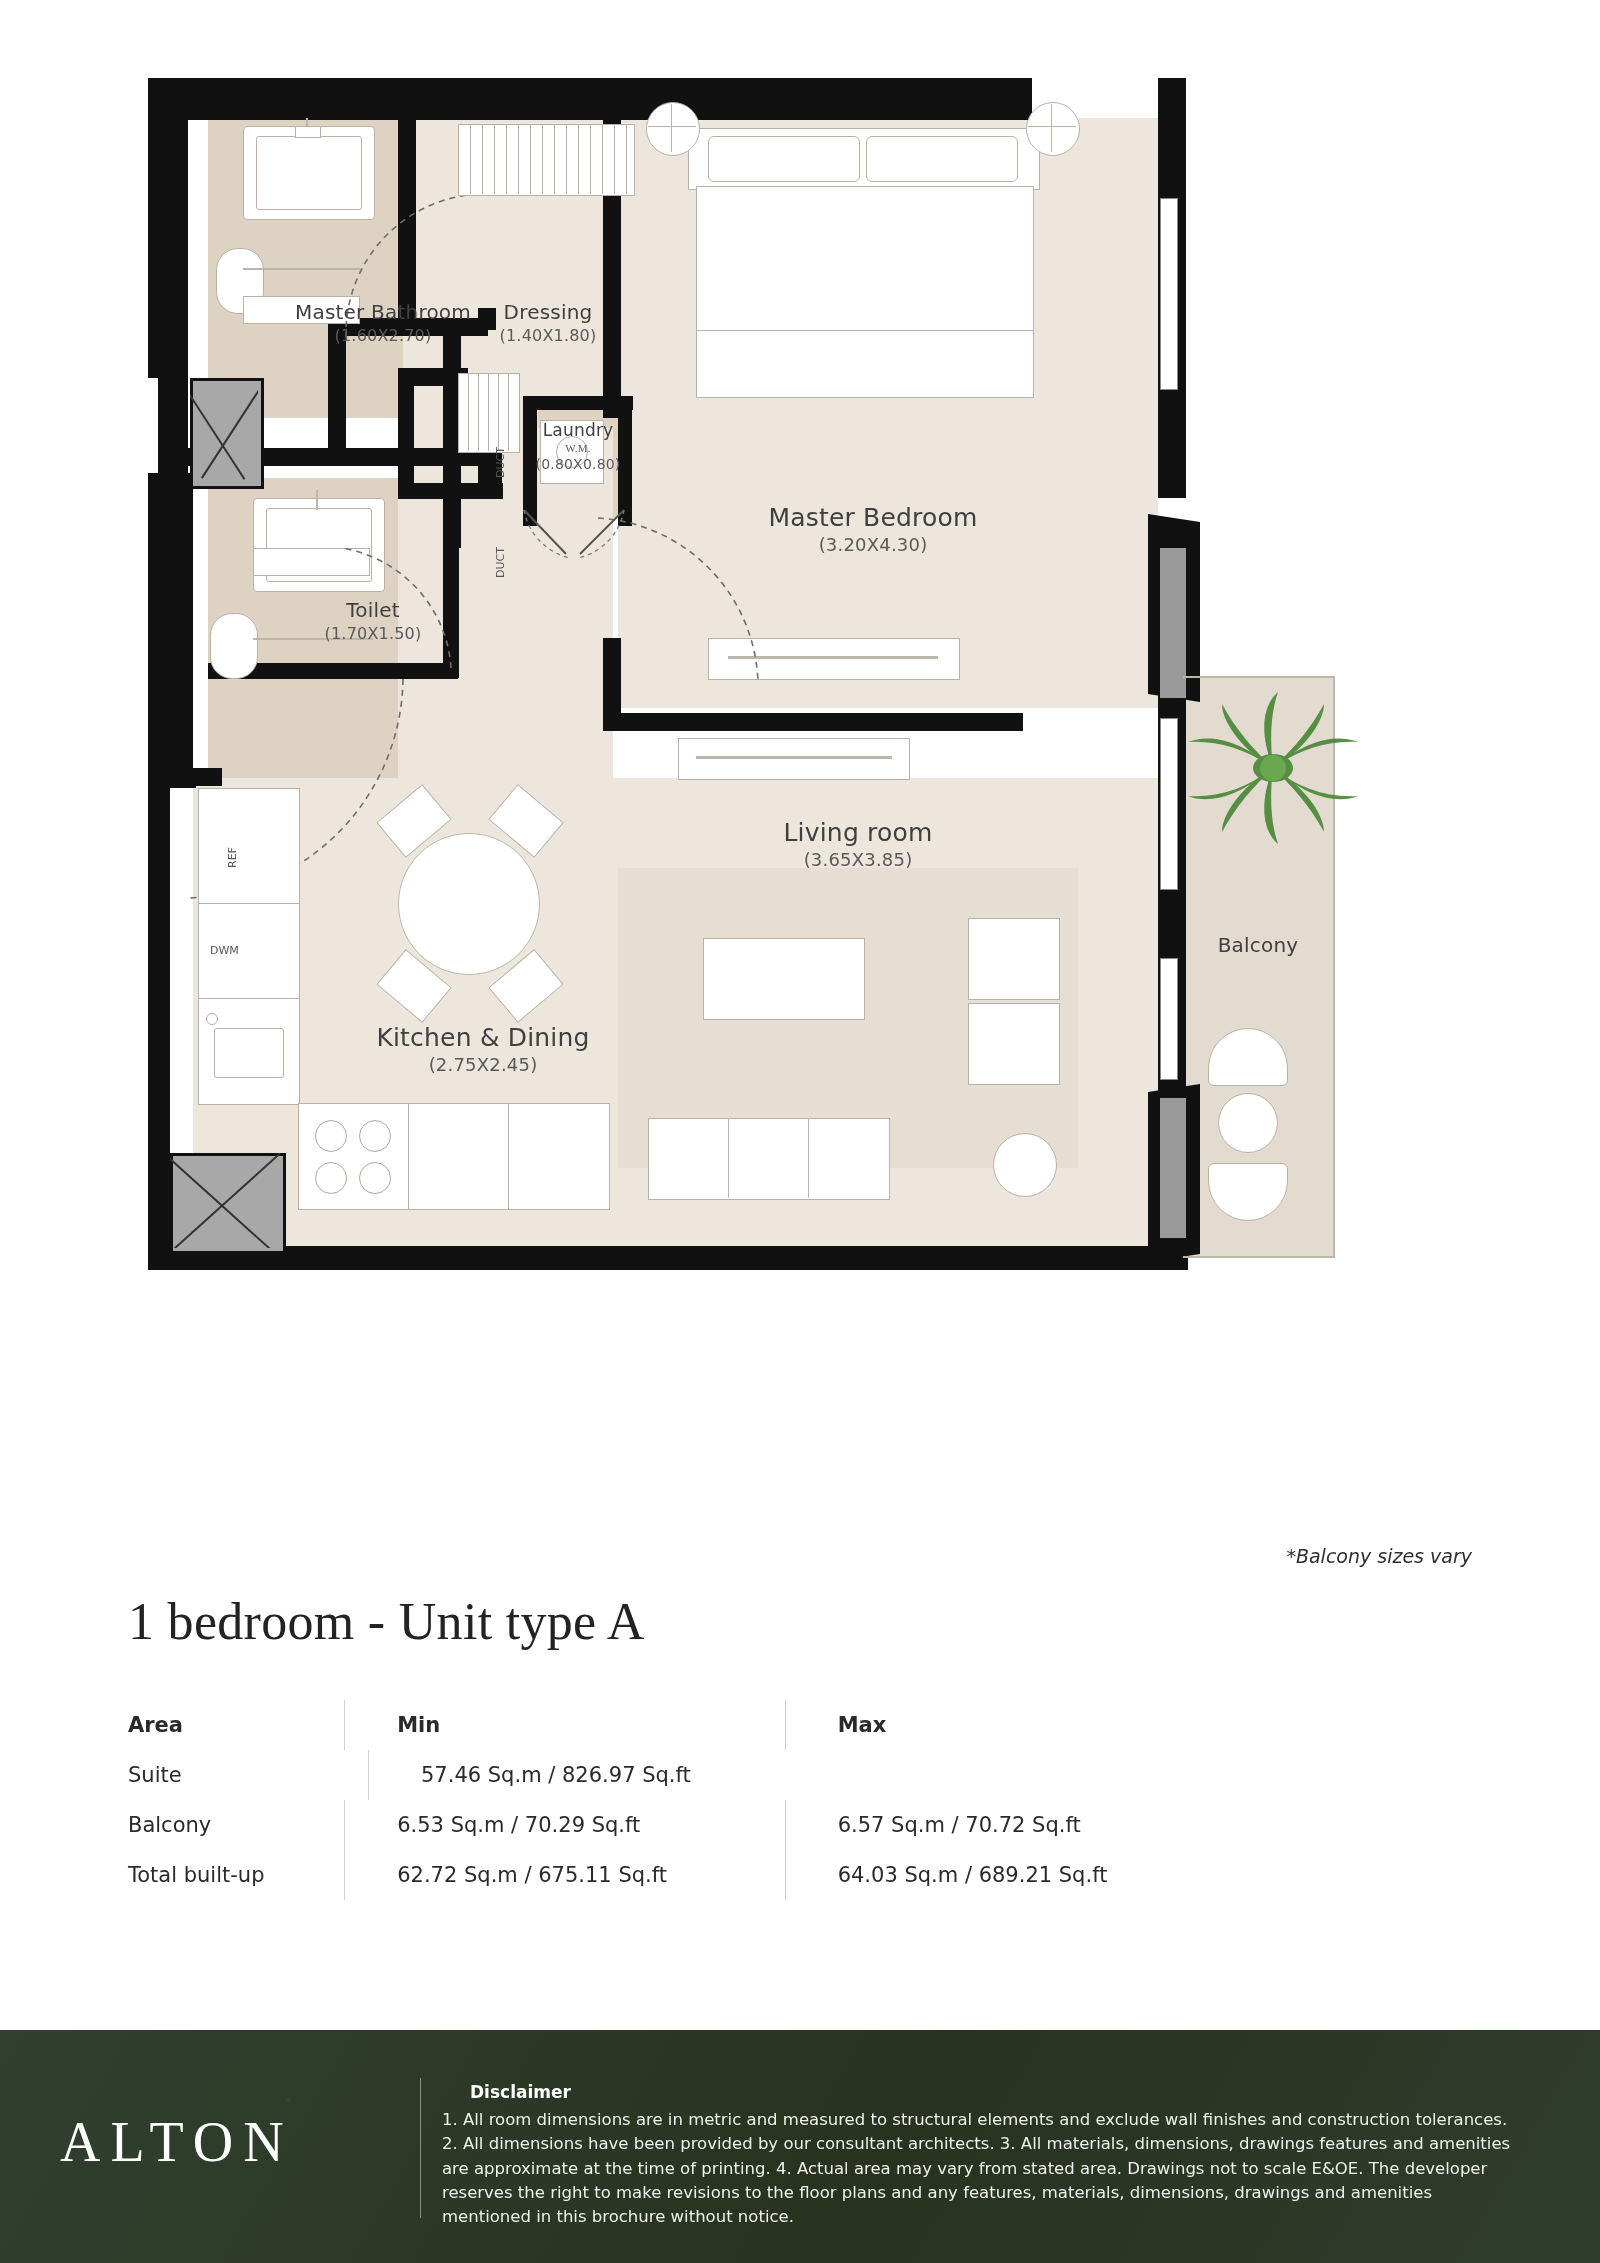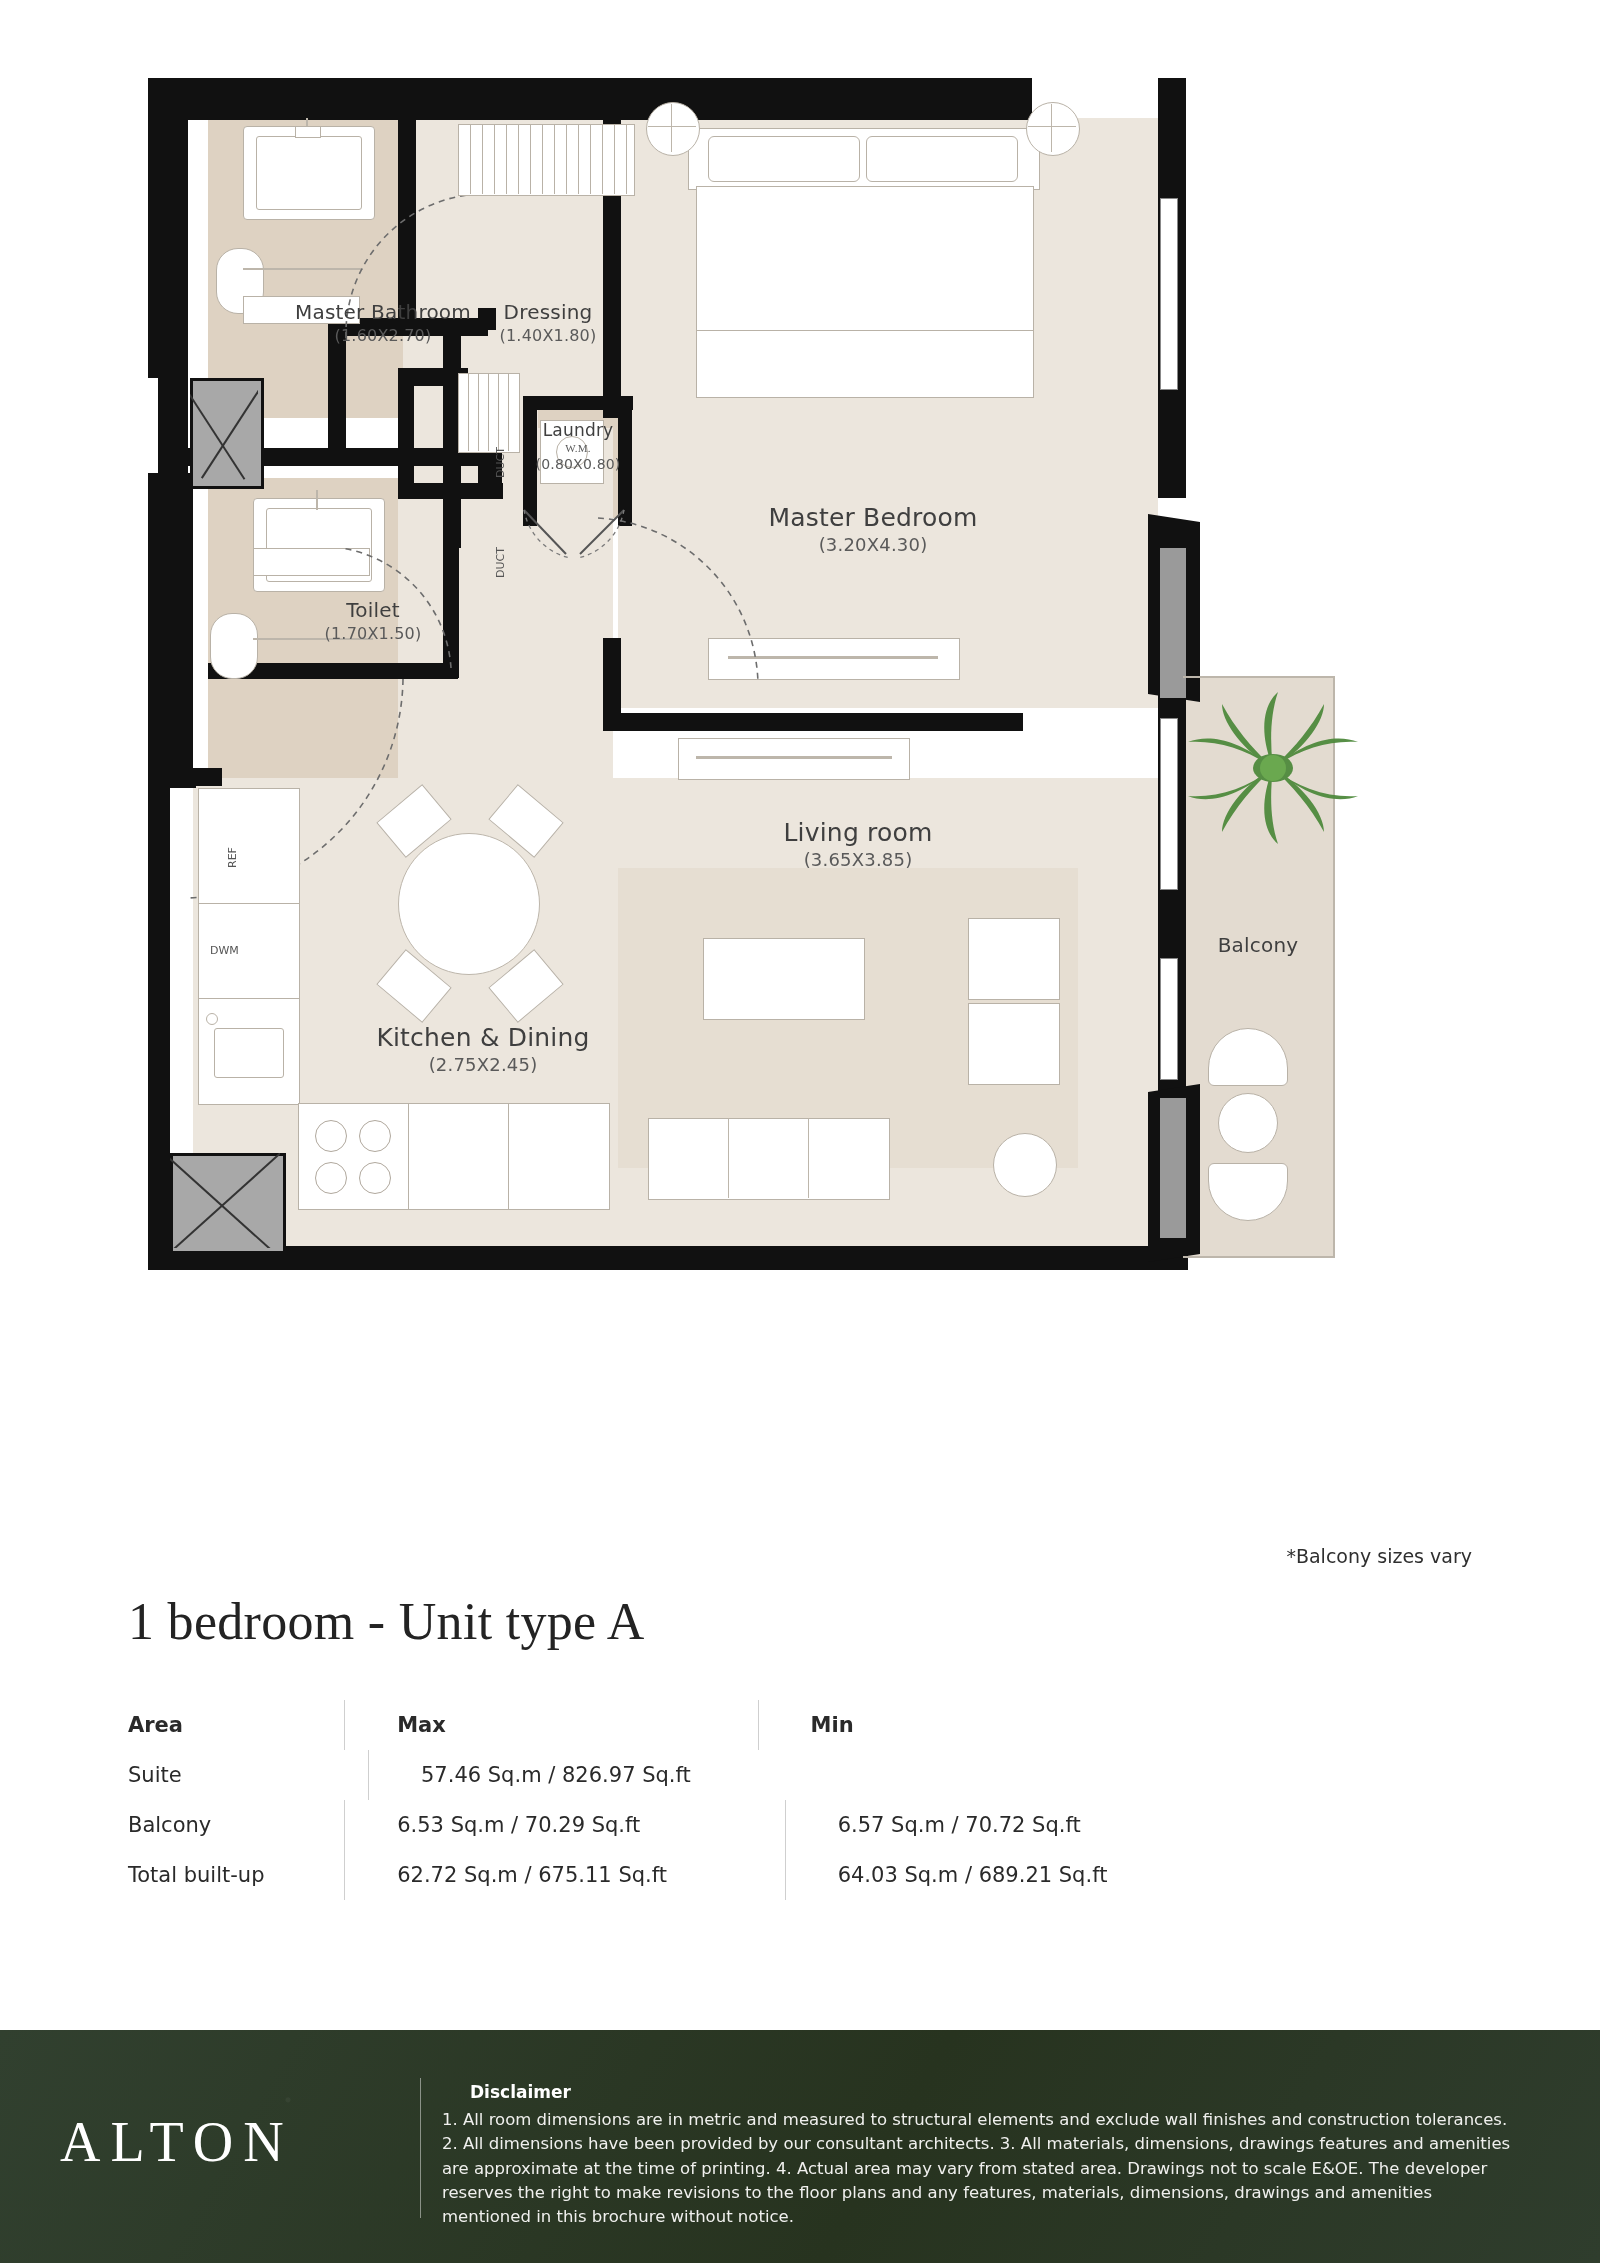--- a/index.html
+++ b/index.html
@@ -57,20 +57,21 @@
   .tiny { position:absolute; font-size: 11px; color:#555; font-family:"DejaVu Sans",sans-serif;}
   .vert { transform: rotate(-90deg); transform-origin: left top; }
 
   .balcony-note {
     position: absolute;
     right: 128px;
     top: 1545px;
     font-size: 19px;
     color: #2f2f2f;
     font-family: "DejaVu Sans", sans-serif;
+    font-style: italic;
   }
 
   
   .title {
     position: absolute;
     left: 128px;
     top: 1592px;
     font-family: "Liberation Serif", serif;
     font-size: 52px;
     color: #232323;
@@ -387,22 +388,22 @@
   </div>
 
   <div class="balcony-note">*Balcony sizes vary</div>
 </div>
 
 <div class="title">1 bedroom - Unit type A</div>
 
 <div class="table">
   <div class="trow thead">
     <div class="tcell c1">Area</div>
+    <div class="tcell c2">Min</div>
     <div class="tcell c3">Max</div>
-    <div class="tcell c2">Min</div>
   </div>
   <div class="trow">
     <div class="tcell c1">Suite</div>
     <div class="tcell c3">57.46 Sq.m / 826.97 Sq.ft</div>
   </div>
   <div class="trow">
     <div class="tcell c1">Balcony</div>
     <div class="tcell c2">6.53 Sq.m / 70.29 Sq.ft</div>
     <div class="tcell c3">6.57 Sq.m / 70.72 Sq.ft</div>
   </div>

